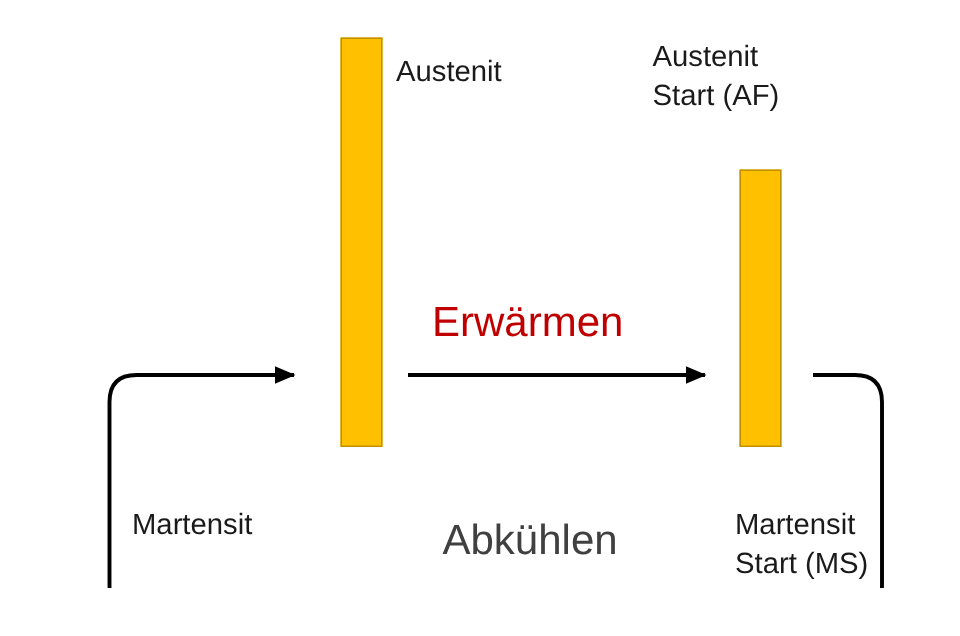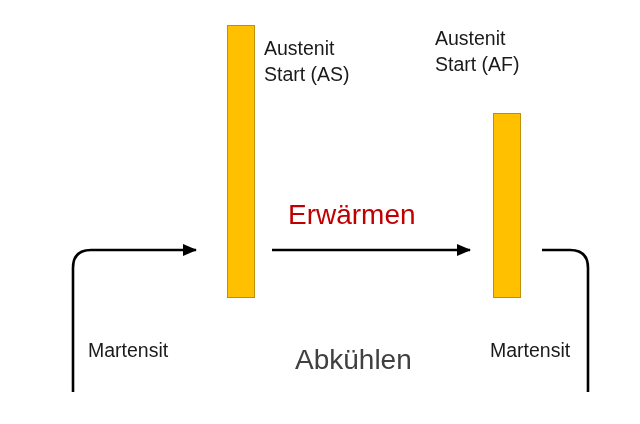--- a/index.html
+++ b/index.html
@@ -75,32 +75,32 @@
 
     <path d="M542,250 L570,250 Q588,250 588,268 L588,390 Q588,408 570,408 L112,408" fill="none" stroke="#000000" stroke-width="2.6"></path>
 
     <path d="M130,408 L110,408" fill="none" stroke="#000000" stroke-width="2.6" marker-end="url(#ah-left)"></path>
 
     <path d="M97,408 L91,408 Q73,408 73,390 L73,300" fill="none" stroke="#000000" stroke-width="2.6"></path>
   </svg>
 
   <div class="label" id="label-as">
     <div>Austenit</div>
-    <div>Start (AS)</div>
   </div>
 
   <div class="label" id="label-af">
     <div>Austenit</div>
     <div>Start (AF)</div>
   </div>
 
   <div class="label" id="label-mf">
     <div>Martensit</div>
   </div>
 
   <div class="label" id="label-ms">
     <div>Martensit</div>
+    <div>Start (MS)</div>
   </div>
 
   <div class="phase" id="phase-heat">Erwärmen</div>
   <div class="phase" id="phase-cool">Abkühlen</div>
 
 </div>
 
 </body></html>

